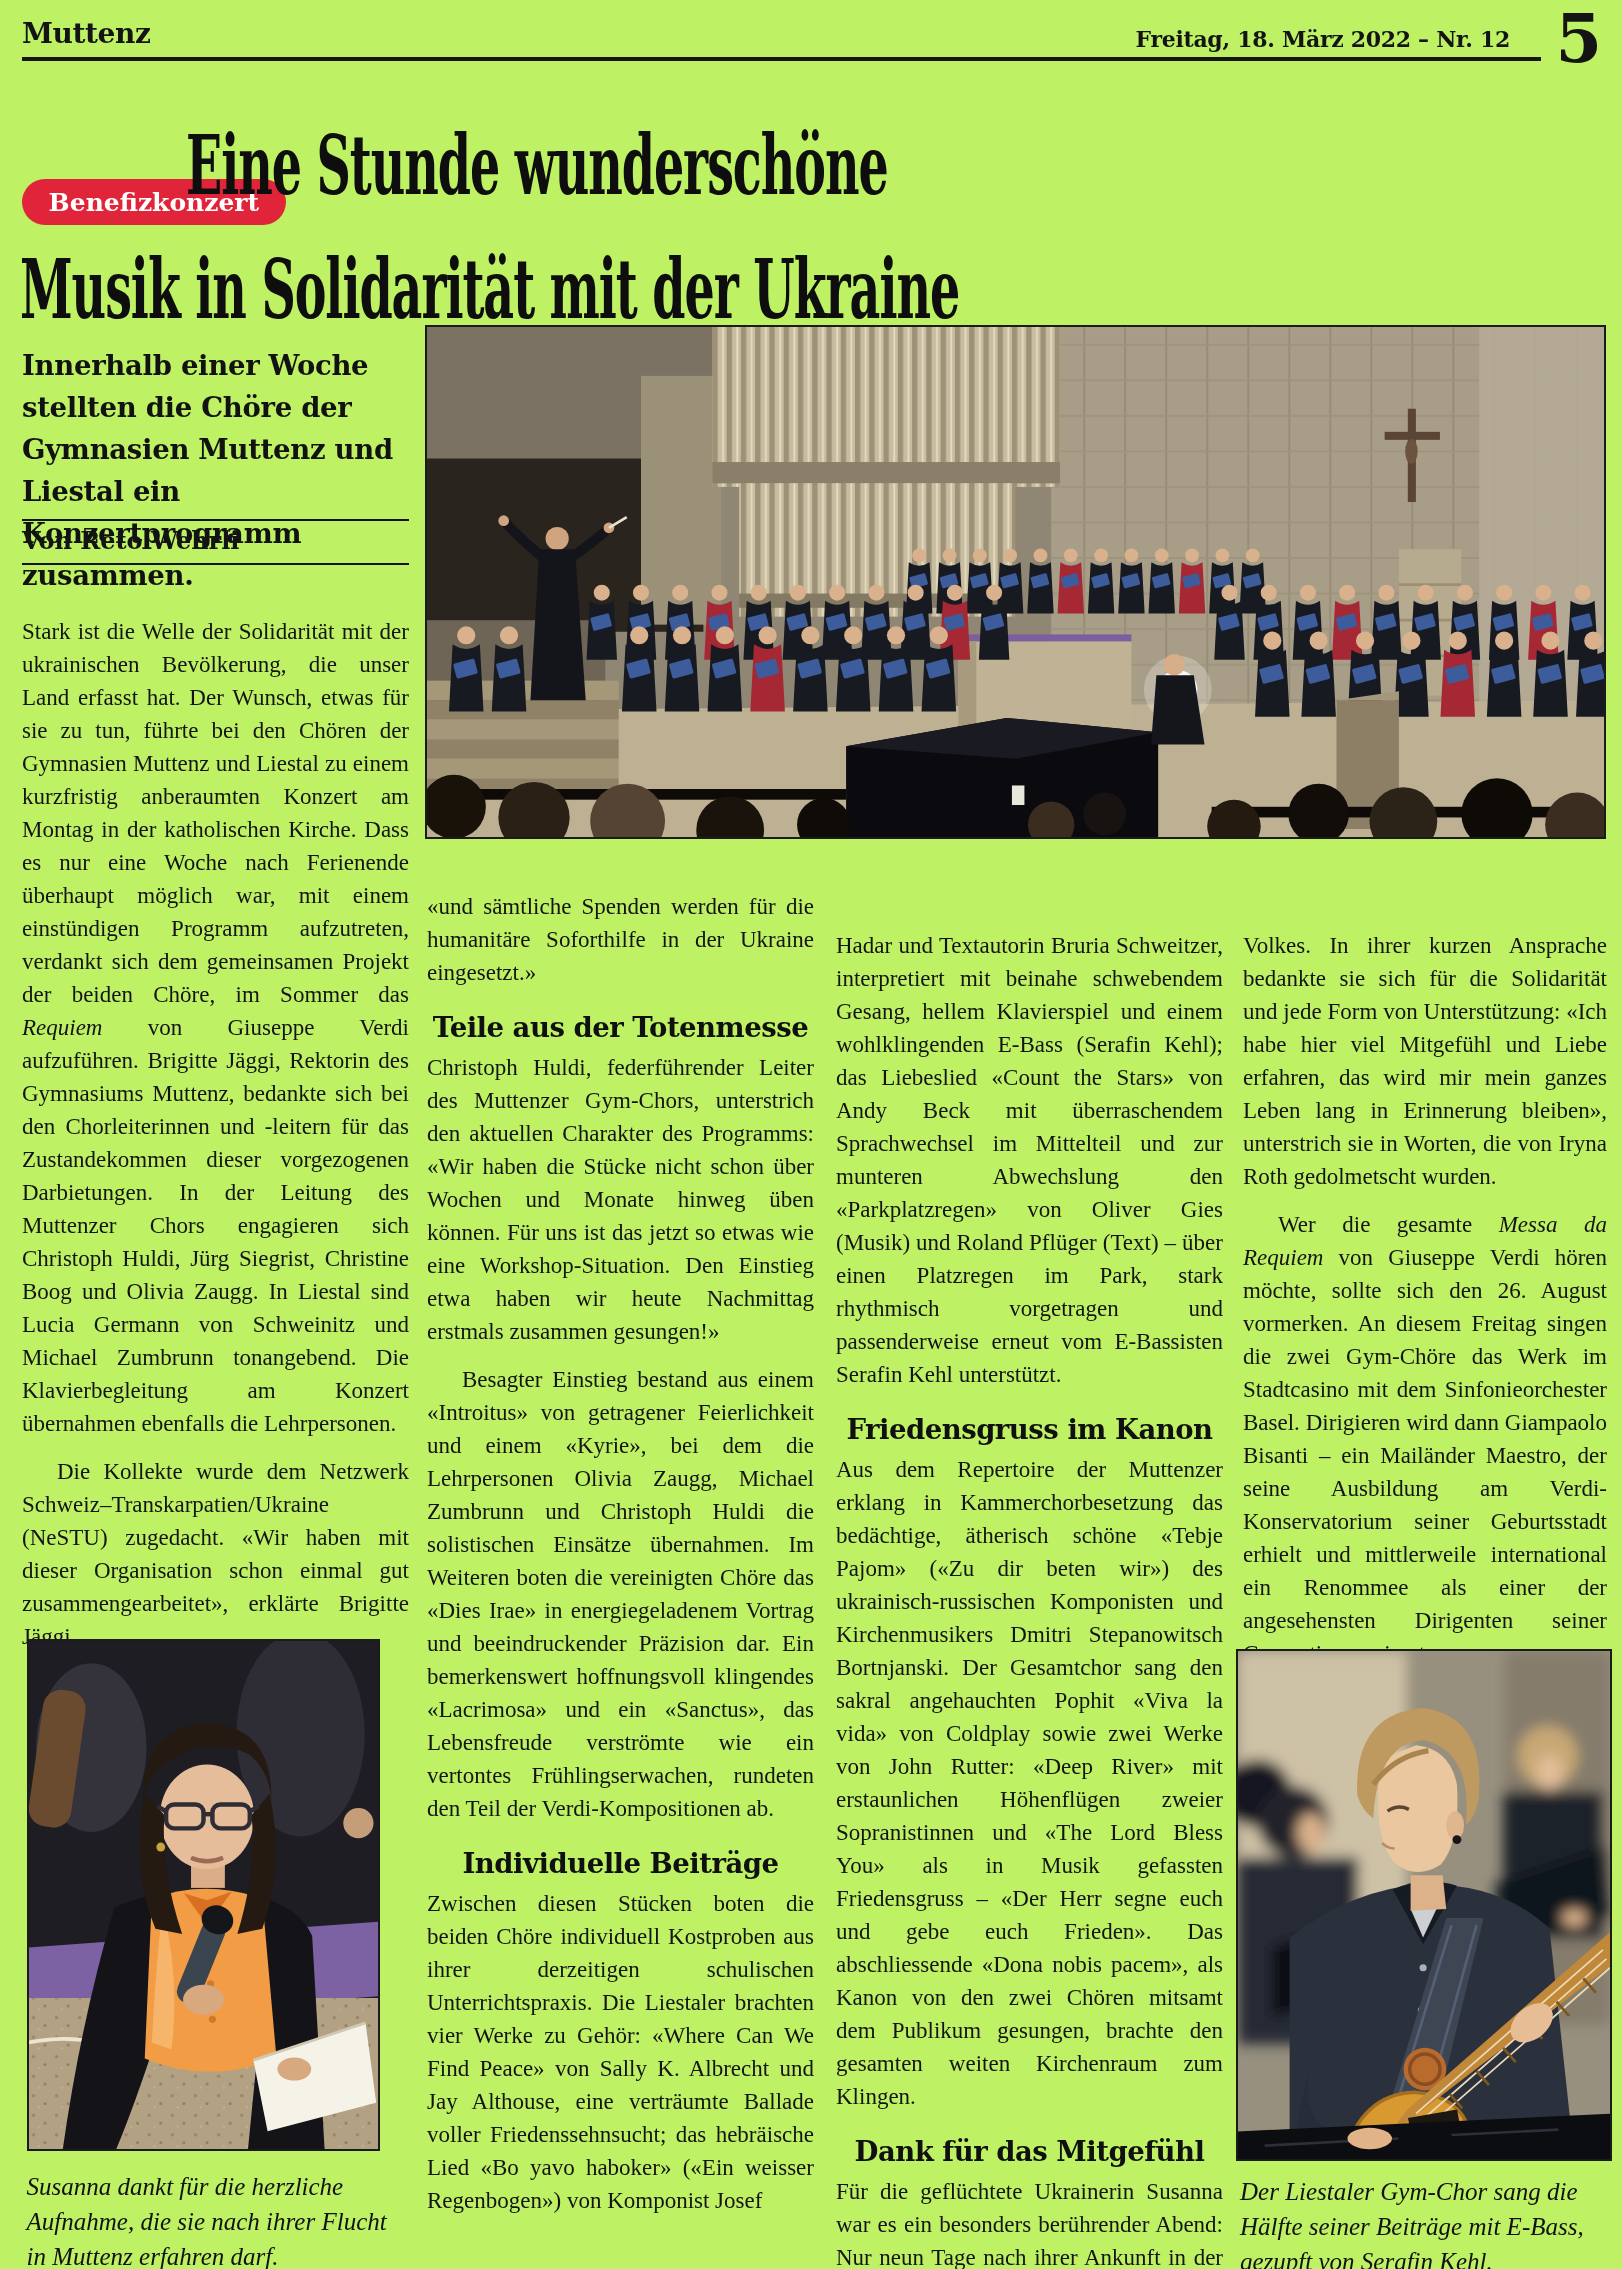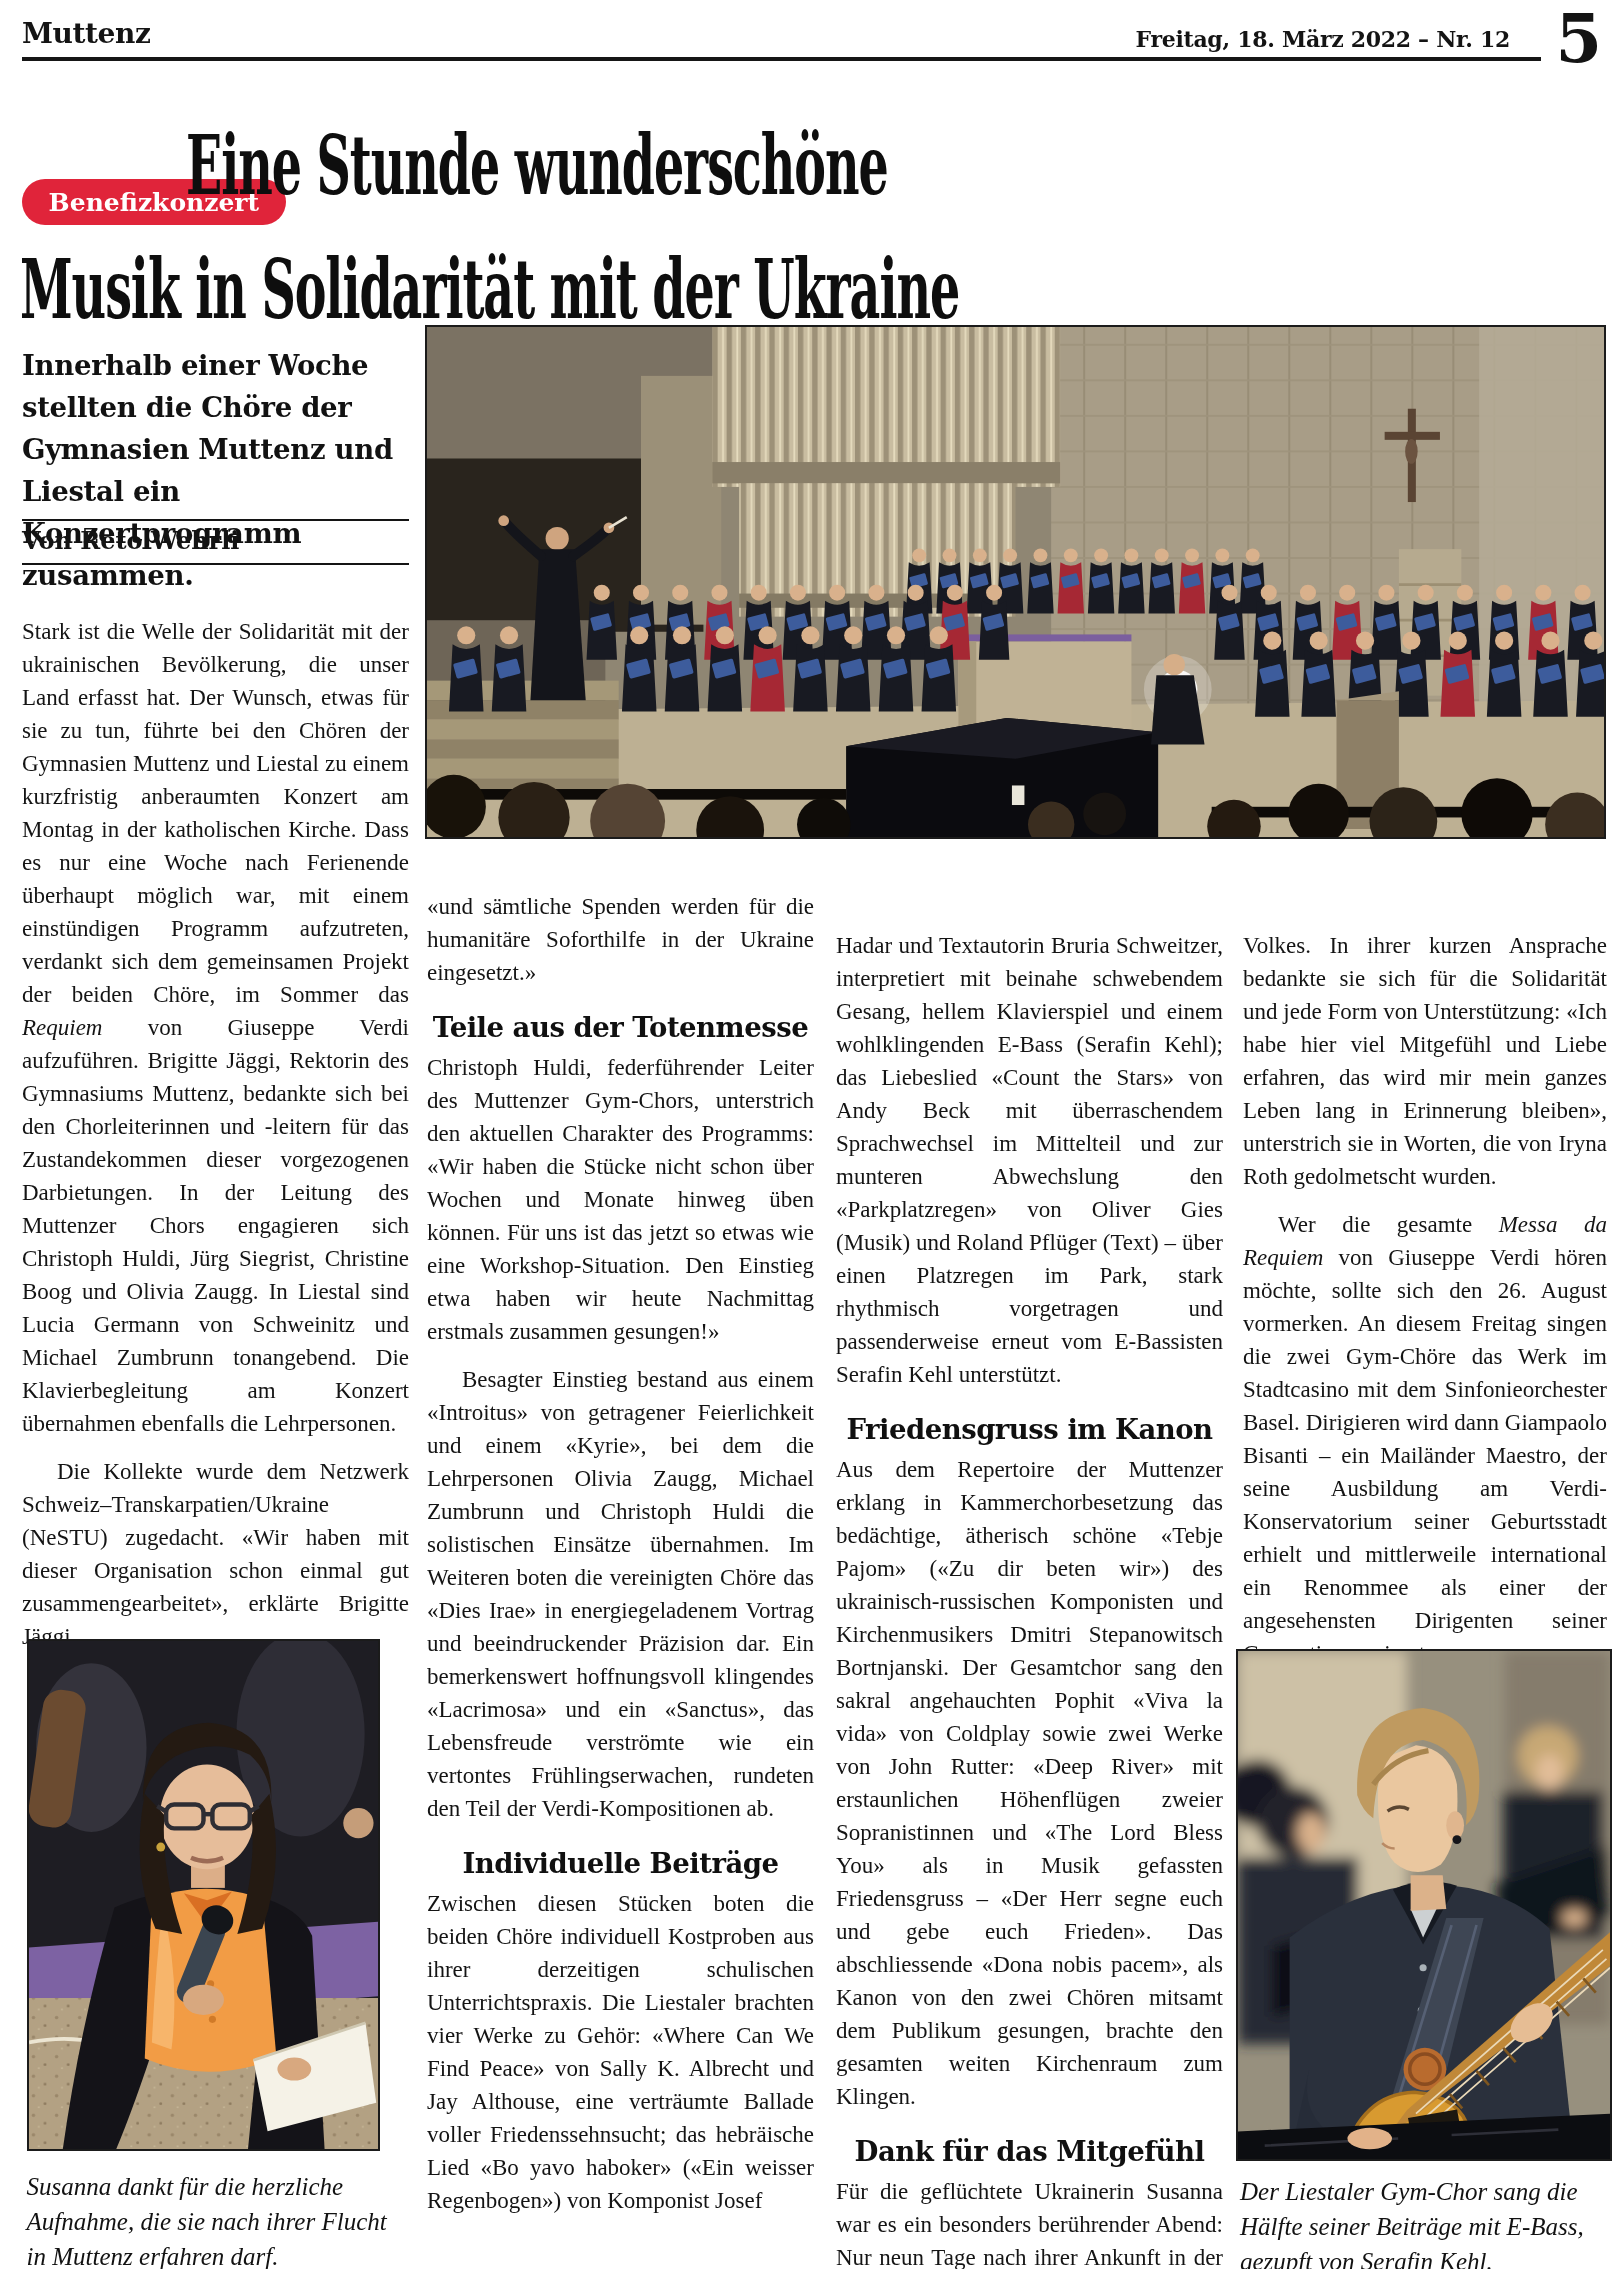--- a/index.html
+++ b/index.html
@@ -1,16 +1,16 @@
 <!DOCTYPE html>
 <html lang="de" style="font-size:14px"><head>
 <meta charset="utf-8">
 <style>
   html,body{margin:0;padding:0;background:#e8e8e8;}
-  #page{position:relative;width:1623px;height:2270px;background:#ffffff;overflow:hidden;
+  #page{position:relative;width:1623px;height:2270px;background:#bef264;overflow:hidden;
         font-family:"Liberation Serif",serif;color:#141414;}
   
   .mast-section{position:absolute;left:22px;top:19.5px;font:700 28px/1 "DejaVu Serif",serif;letter-spacing:-0.4px;}
   .mast-date{position:absolute;right:113px;top:28px;font:700 22px/1 "DejaVu Serif",serif;letter-spacing:-0.3px;}
   .mast-page{position:absolute;right:21px;top:5.3px;font:700 67px/1 "DejaVu Serif",serif;}
   .mast-rule{position:absolute;left:22px;top:57px;width:1519px;height:3.5px;background:#161616;}
   
   .kicker{position:absolute;left:22px;top:140px;height:46px;padding:0 26.6px;border-radius:24px;
           display:flex;align-items:center;color:#fff;font:700 25px/1 "DejaVu Serif",serif;margin-top:39px;}
   .hl{position:absolute;font:700 82px/1 "DejaVu Serif",serif;letter-spacing:-1.8px;color:#0e0e0e;

